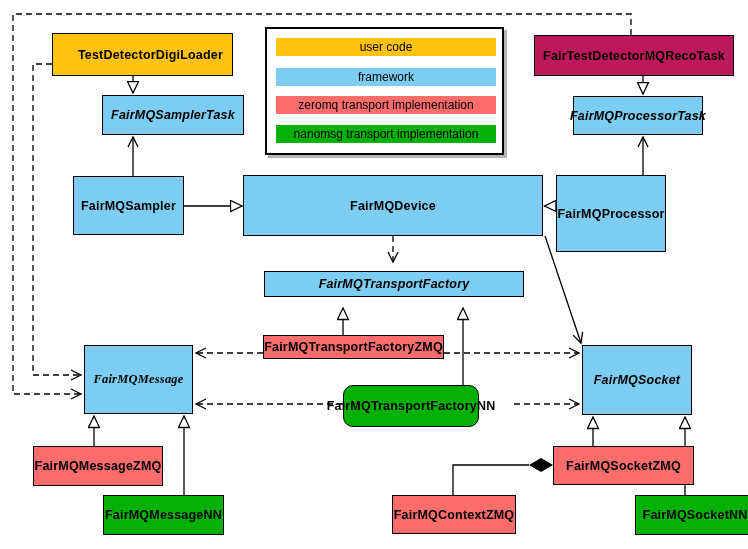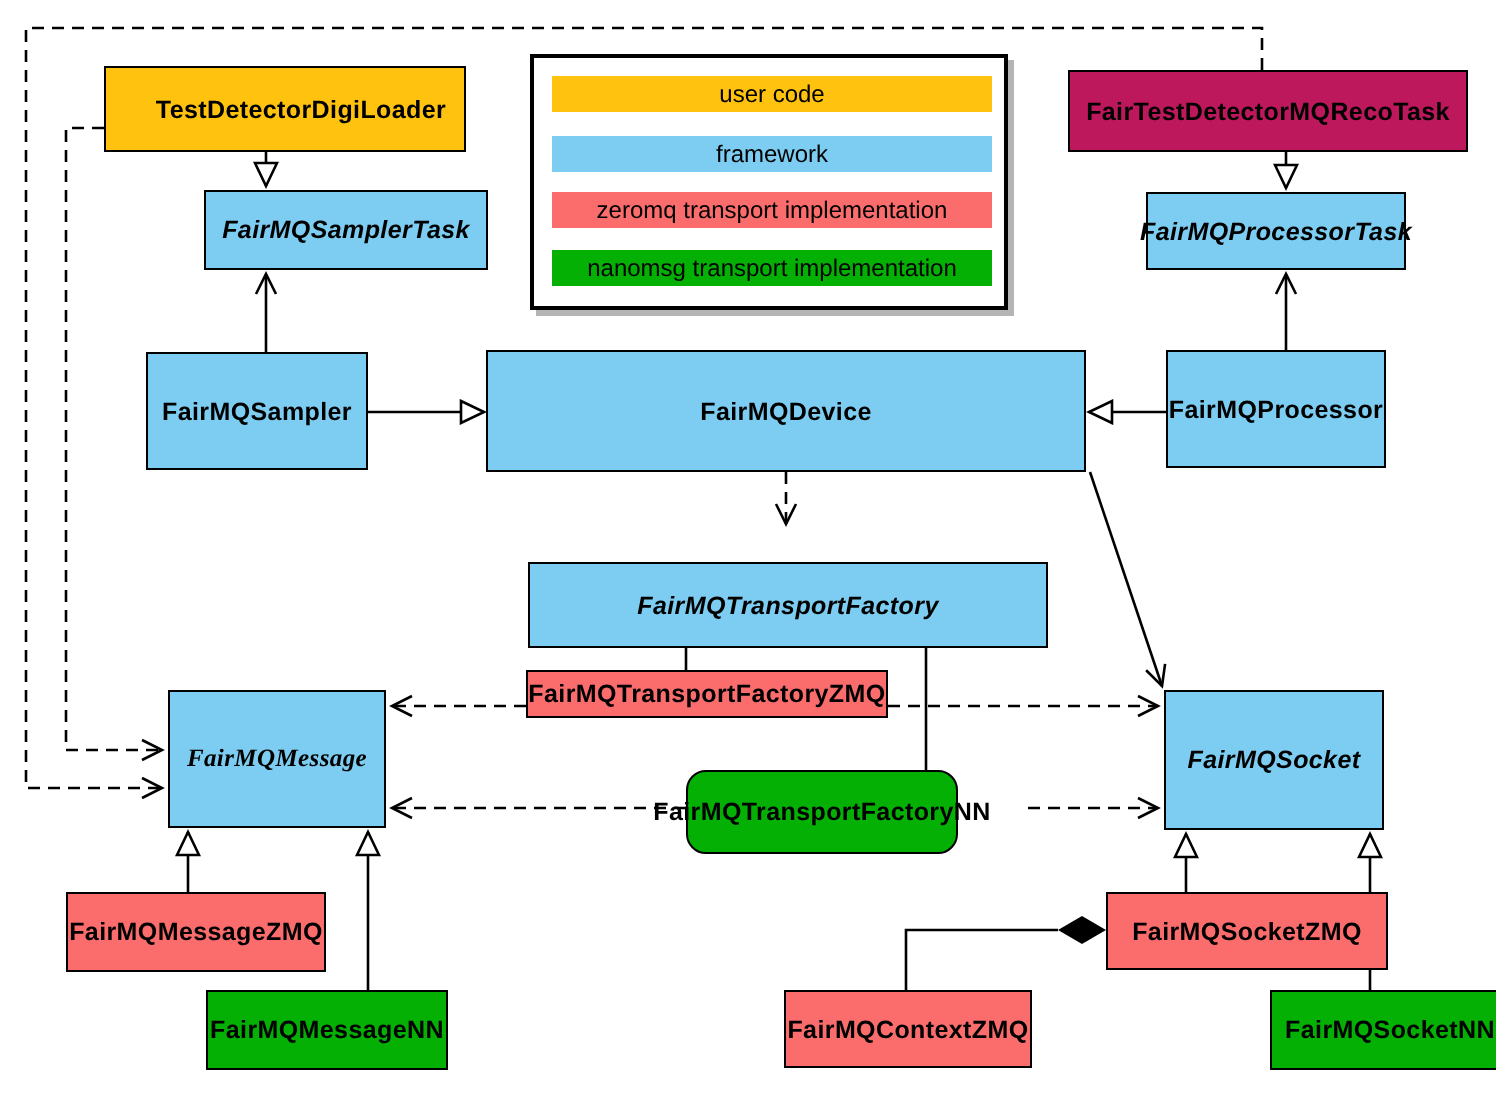--- a/index.html
+++ b/index.html
@@ -15,22 +15,22 @@
     letter-spacing:0.2px;
   }
   .node.abstract{font-style:italic;}
   
   .n-digiloader{left:52px;top:33px;width:181px;height:43px;}
   .n-recotask{left:534px;top:35px;width:200px;height:41px;}
   .n-samplertask{left:63px;top:95px;width:142px;height:40px;margin-left:39px;}
   .n-processortask{left:573px;top:96px;width:130px;height:39px;}
   .n-sampler{left:73px;top:176px;width:111px;height:59px;}
   .n-device{left:243px;top:175px;width:300px;height:61px;}
-  .n-processor{left:583px;top:175px;width:110px;height:59px;}
-  .n-transportfactory{left:264px;top:281px;width:260px;height:43px;}
+  .n-processor{left:556px;top:175px;width:110px;height:77px;}
+  .n-transportfactory{left:264px;top:271px;width:260px;height:26px;}
   .n-tfzmq{left:263px;top:335px;width:181px;height:24px;}
   .n-tfnn{left:343px;top:385px;width:136px;height:42px;border-radius:10px;}
   .n-message{left:84px;top:345px;width:109px;height:69px;}
   .n-socket{left:582px;top:345px;width:110px;height:70px;}
   .n-messagezmq{left:33px;top:446px;width:130px;height:40px;}
   .n-messagenn{left:103px;top:495px;width:121px;height:40px;}
   .n-socketzmq{left:553px;top:446px;width:141px;height:39px;}
   .n-contextzmq{left:392px;top:495px;width:124px;height:39px;}
   .n-socketnn{left:603px;top:495px;width:120px;height:40px;}
   

